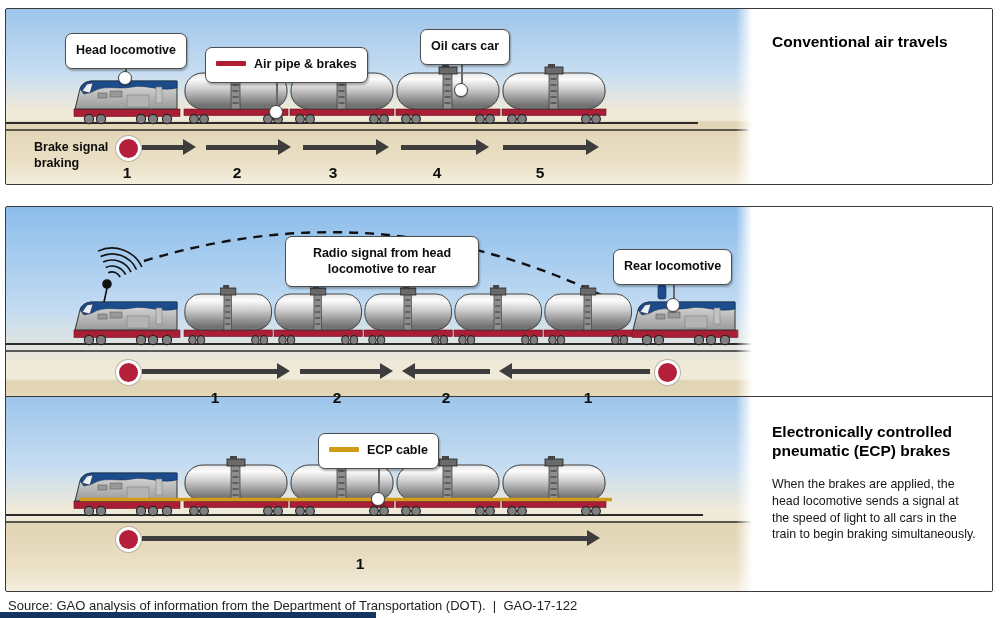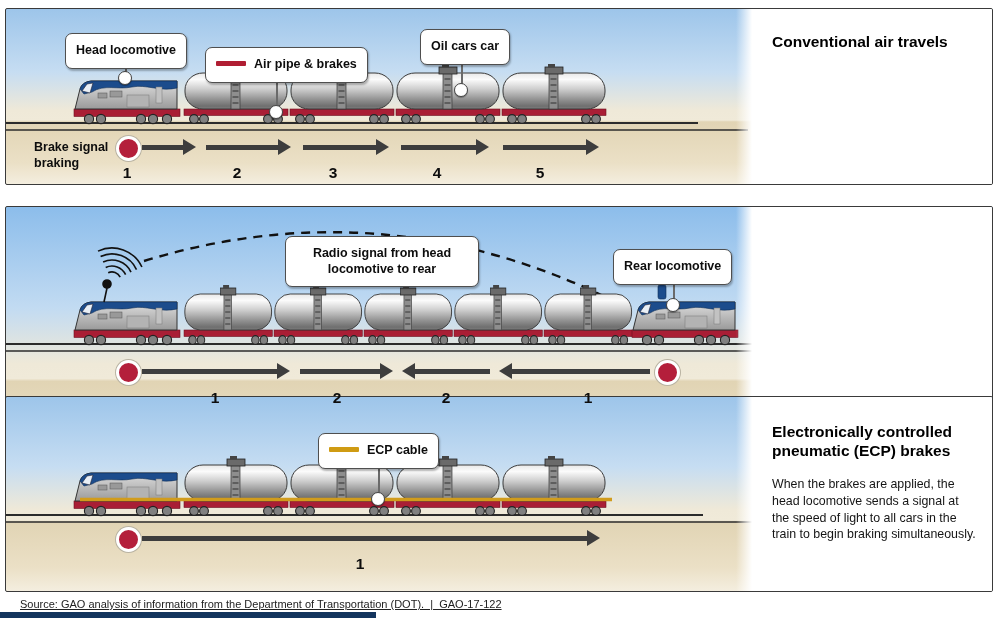--- a/index.html
+++ b/index.html
@@ -35,21 +35,21 @@
        box-shadow:0 0 0 1px #b9b3a2;z-index:3;}
   .arr{position:absolute;height:5px;background:#3d3d3d;z-index:2;}
   .arr.r::after{content:"";position:absolute;right:-13px;top:-6px;width:0;height:0;
        border-left:13px solid #3d3d3d;border-top:8.5px solid transparent;border-bottom:8.5px solid transparent;}
   .arr.l::before{content:"";position:absolute;left:-13px;top:-6px;width:0;height:0;
        border-right:13px solid #3d3d3d;border-top:8.5px solid transparent;border-bottom:8.5px solid transparent;}
   .num{position:absolute;font-weight:bold;font-size:15.5px;color:#0d0d0d;width:40px;
        margin-left:-20px;text-align:center;z-index:3;}
   .seqlabel{position:absolute;font-weight:bold;font-size:12.5px;line-height:1.3;color:#0d0d0d;
        width:92px;z-index:3;}
-  .source{position:absolute;left:20px;top:598px;font-size:11px;color:#222;white-space:pre-wrap;text-decoration:underline;}
+  .source{position:absolute;left:8px;top:598px;font-size:13px;color:#222;white-space:pre-wrap;}
   .footerbar{position:absolute;left:0;bottom:0;width:376px;height:6px;background:#14355e;}
 </style>
 </head>
 <body>
 
 <div id="stage">
 
   <svg width="0" height="0" style="position:absolute">
     <defs>
       <linearGradient id="gTank" x1="0" y1="0" x2="0" y2="1">

